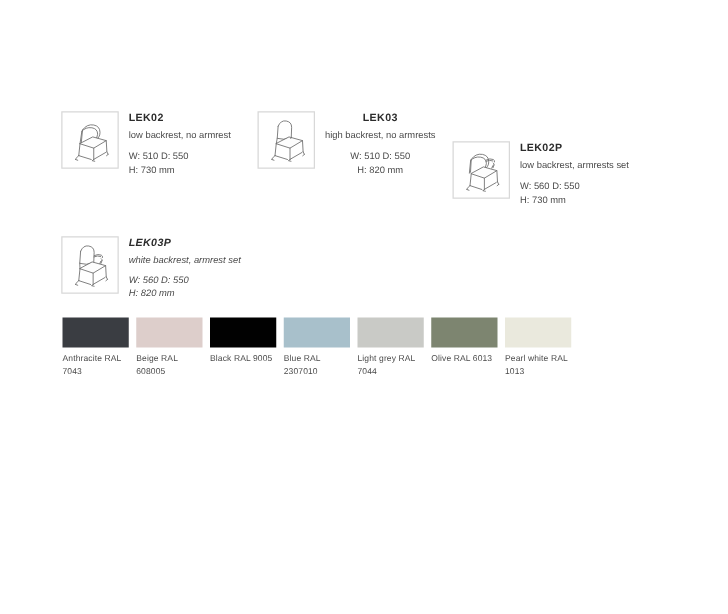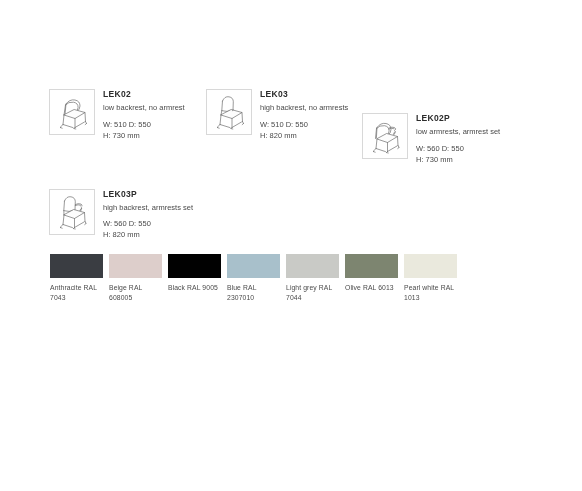--- a/index.html
+++ b/index.html
@@ -23,27 +23,28 @@
     left: 49px;
     top: 89px;
     width: 500px;
   }
   .product-row {
     display: flex;
     align-items: flex-start;
   }
   .product-row + .product-row {
     margin-top: 24px;
+    font-style: italic;
   }
   .product-card {
     display: flex;
     align-items: flex-start;
   }
   .product-card.col1 { width: 157px; }
-  .product-card.col2 { width: 156px; }
+  .product-card.col2 { width: 156px; text-align: center; }
   .product-card.col3 { width: 170px; margin-top: 24px; }
 
   .thumb {
     width: 46px;
     height: 46px;
     border: 1px solid #d8d8d8;
     background: #ffffff;
     box-sizing: border-box;
     flex: 0 0 auto;
     display: block;
@@ -193,21 +194,21 @@
             <path d="M13 34.5 L22.5 37.6"></path>
             <path d="M10.5 37.6 L12.2 38.2"></path>
             <path d="M23.5 38.6 L25.3 39"></path>
             <path d="M24.5 37.5 L34 32"></path>
             <path d="M36 33.5 L34.7 34.6"></path>
           </g>
         </svg>
       </div>
       <div class="product-info">
         <div class="product-name">LEK02P</div>
-        <div class="product-desc">low armrests, armrest set</div>
+        <div class="product-desc">low backrest, armrests set</div>
         <div class="product-dims">W: 560 D: 550</div>
         <div class="product-dims">H: 730 mm</div>
       </div>
     </div>
 
   </div>
 
   <div class="product-row">
 
     <div class="product-card col1">
@@ -233,21 +234,21 @@
             <path d="M13 34.5 L22.5 37.6"></path>
             <path d="M10.5 37.6 L12.2 38.2"></path>
             <path d="M23.5 38.6 L25.3 39"></path>
             <path d="M24.5 37.5 L34 32"></path>
             <path d="M36 33.5 L34.7 34.6"></path>
           </g>
         </svg>
       </div>
       <div class="product-info">
         <div class="product-name">LEK03P</div>
-        <div class="product-desc">high backrest, armrests set</div>
+        <div class="product-desc">white backrest, armrest set</div>
         <div class="product-dims">W: 560 D: 550</div>
         <div class="product-dims">H: 820 mm</div>
       </div>
     </div>
 
   </div>
 
 </div>
 
 <div id="swatch-row">

